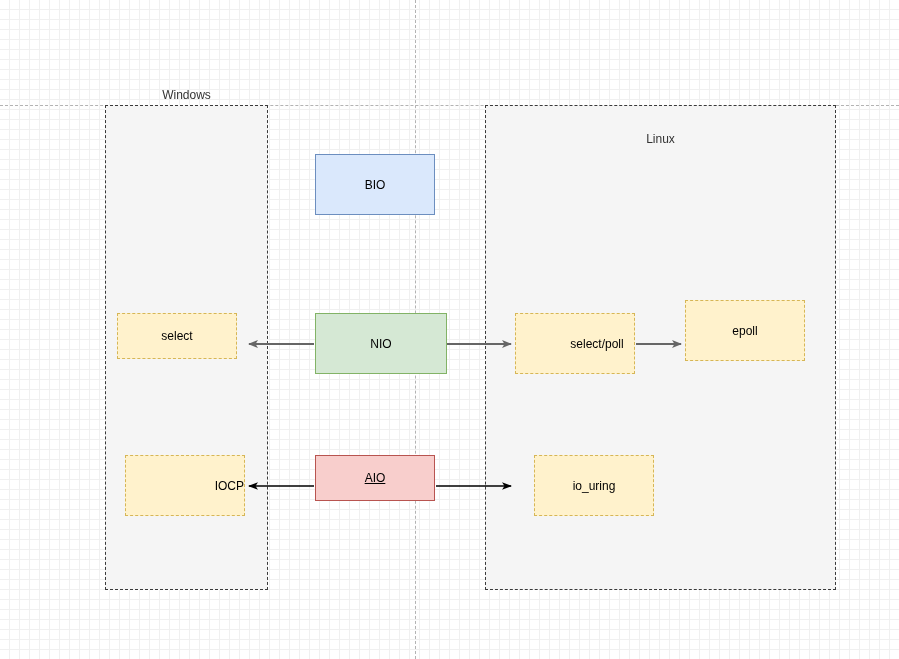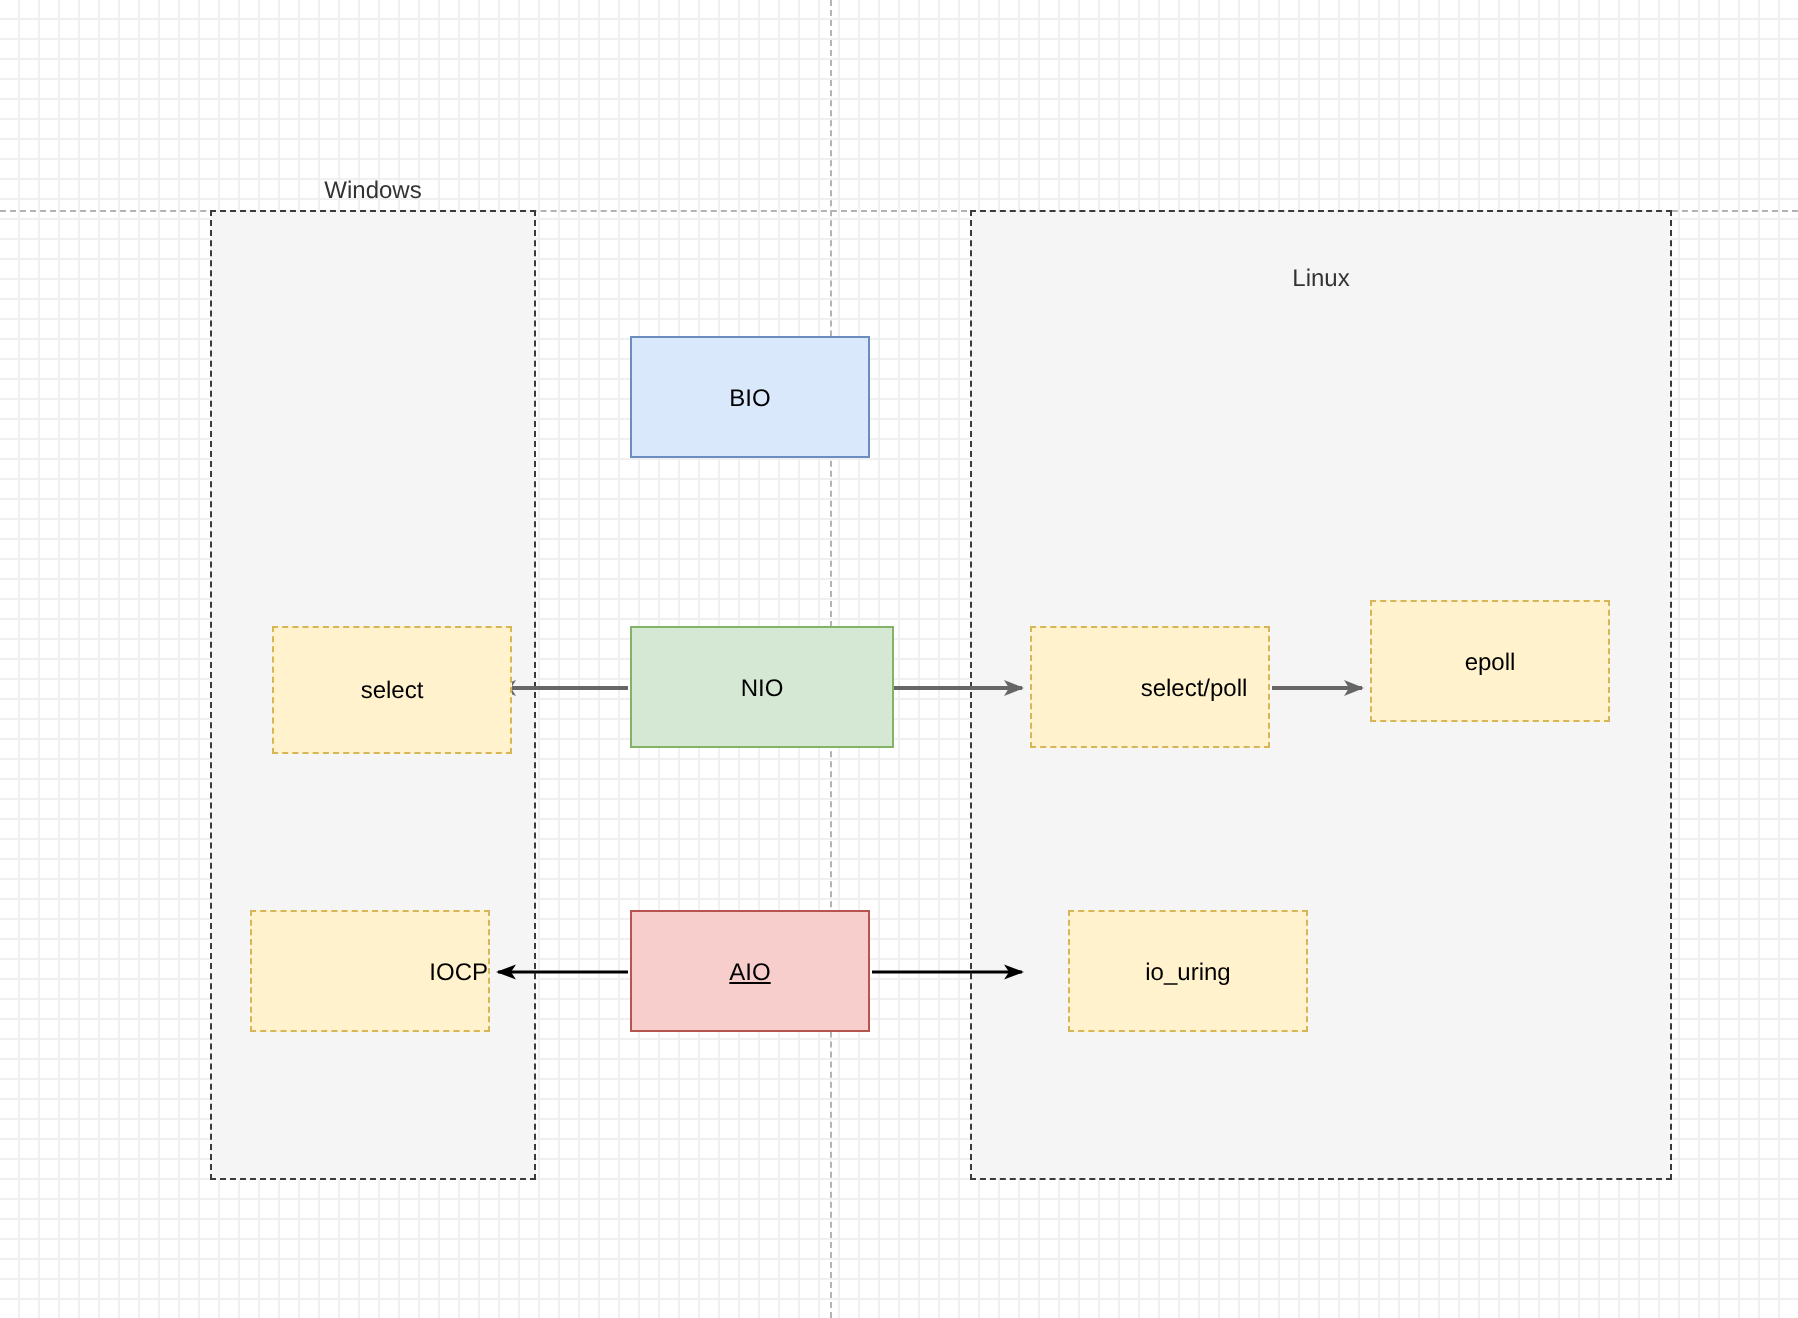--- a/index.html
+++ b/index.html
@@ -73,21 +73,20 @@
     text-align: center;
   }
   .node-yellow {
     background: #ffe6cc;
     background: #fff2cc;
     border: 1px dashed #d6b656;
   }
   .node-blue {
     background: #dae8fc;
     border: 1px solid #6c8ebf;
-    margin-top: 14px;
   }
   .node-green {
     background: #d5e8d4;
     border: 1px solid #82b366;
   }
   .node-red {
     background: #f8cecc;
     border: 1px solid #b85450;
   }
 
@@ -132,41 +131,41 @@
 
     <line x1="314" y1="486" x2="249" y2="486" stroke="#000000" stroke-width="1.4" marker-end="url(#arrow-black)"></line>
 
     <line x1="436" y1="486" x2="511" y2="486" stroke="#000000" stroke-width="1.4" marker-end="url(#arrow-black)"></line>
   </svg>
 
   <div class="node node-blue" style="left:315px; top:154px; width:120px; height:61px;">
     <span>BIO</span>
   </div>
 
-  <div class="node node-yellow" style="left:136px; top:313px; width:120px; height:64px;">
+  <div class="node node-yellow" style="left:117px; top:313px; width:120px; height:46px;">
     <span>select</span>
   </div>
 
   <div class="node node-green" style="left:315px; top:313px; width:132px; height:61px;">
     <span>NIO</span>
   </div>
 
   <div class="node node-yellow" style="left:515px; top:313px; width:120px; height:61px;padding-left:44px;">
     <span>select/poll</span>
   </div>
 
   <div class="node node-yellow" style="left:685px; top:300px; width:120px; height:61px;">
     <span>epoll</span>
   </div>
 
   <div class="node node-yellow" style="left:125px; top:455px; width:120px; height:61px;justify-content:flex-end;">
     <span>IOCP</span>
   </div>
 
-  <div class="node node-red" style="left:315px; top:455px; width:120px; height:61px;text-decoration:underline;">
+  <div class="node node-red" style="left:315px; top:455px; width:120px; height:46px;text-decoration:underline;">
     <span>AIO</span>
   </div>
 
   <div class="node node-yellow" style="left:534px; top:455px; width:120px; height:61px;">
     <span>io_uring</span>
   </div>
 
 </div>
 
 </body></html>

